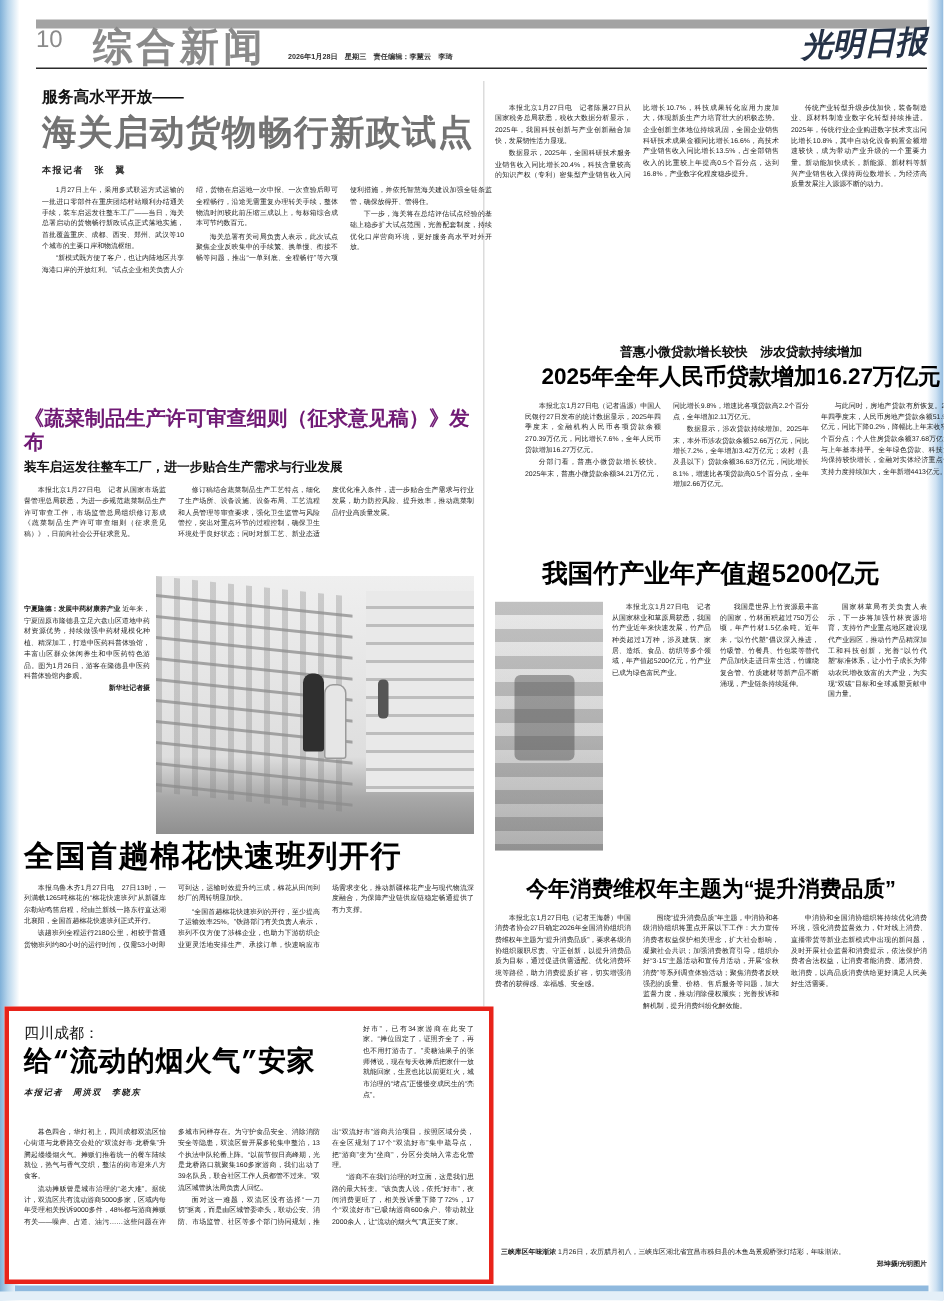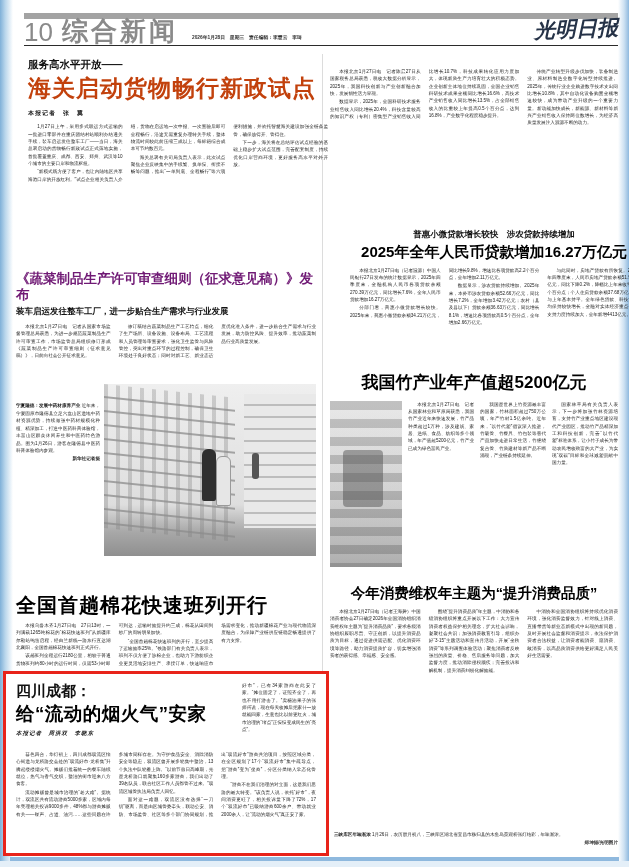--- a/index.html
+++ b/index.html
@@ -6,46 +6,46 @@
   body{width:629px;height:867px;overflow:hidden;font-family:"Liberation Sans",sans-serif;background:#fff;}
   .page{position:relative;width:629px;height:867px;background:#fff;overflow:hidden;}
   .abs{position:absolute;box-sizing:border-box;}
   
   .edge-left{left:0;top:0;width:13px;height:867px;background:linear-gradient(90deg,#7fb0d8 0%,#b9d6ec 40%,#ffffff 100%);}
   .edge-right{left:618px;top:0;width:11px;height:867px;background:linear-gradient(90deg,#ffffff 0%,#cde1f2 55%,#8fb9de 100%);}
   .edge-bottom{left:10px;top:857px;width:609px;height:4px;background:#8fb9de;}
   .edge-bottom2{left:0;top:861px;width:629px;height:6px;background:#e4eff8;}
   
   .topbar{background:#a3a3a3;}
-  .pageno{font-size:26px;color:#8a8a8a;line-height:1;}
+  .pageno{font-size:16px;color:#8a8a8a;line-height:1;}
   .section{font-size:26px;font-weight:900;color:#8a8a8a;letter-spacing:3px;line-height:1;text-align:center;}
   .dateline{font-size:4.8px;color:#333;font-weight:700;}
   .masthead{font-family:"DejaVu Serif",serif;font-style:italic;font-weight:700;font-size:21px;color:#253247;text-align:right;transform:rotate(-2deg);}
   .hrule{background:#2b2b2b;}
   .vdiv{background:#dcdcdc;}
   
   .kicker{font-size:10.5px;font-weight:700;color:#111;}
-  .headline-xl{font-size:23px;font-weight:900;color:#c2410c;letter-spacing:1px;line-height:1.1;}
-  .headline-l{font-size:20px;font-weight:900;color:#000;letter-spacing:1px;line-height:1.1;margin-top:34px;}
+  .headline-xl{font-size:23px;font-weight:900;color:#737373;letter-spacing:1px;line-height:1.1;}
+  .headline-l{font-size:20px;font-weight:900;color:#000;letter-spacing:1px;line-height:1.1;}
   .headline-m{font-size:13.5px;font-weight:900;color:#701a75;line-height:1.15;}
   .headline-c17{font-size:17px;font-weight:900;color:#000;text-align:center;line-height:1.1;}
   .headline-c15{font-size:15px;font-weight:900;color:#000;text-align:center;line-height:1.1;}
   .headline-c14{font-size:14.5px;font-weight:900;color:#000;text-align:center;line-height:1.1;}
   .subtitle{font-size:8.5px;font-weight:600;color:#111;}
   .byline{font-size:6px;color:#222;font-weight:700;letter-spacing:1px;}
   .body-text{font-size:4.6px;line-height:1.6;color:#1c1c1c;text-align:justify;overflow:hidden;}
   .body-text p{margin:0 0 1px;text-indent:2em;}
   .cols3{column-count:3;column-gap:8px;}
   .caption{font-size:4.6px;line-height:1.65;color:#1c1c1c;text-align:justify;}
   .caption .lead{font-weight:900;}
   .credit{display:block;text-align:right;font-weight:700;}
   
   .redbox{border:3px solid #e8231a;padding:8px 10px;background:#fff;}
-  .box-kicker{font-size:15px;font-weight:700;color:#111;}
-  .box-headline{font-size:18.5px;font-weight:900;color:#000;letter-spacing:.5px;line-height:1.1;}
+  .box-kicker{font-size:10px;font-weight:400;color:#111;}
+  .box-headline{font-size:18.5px;font-weight:900;color:#000;letter-spacing:.5px;line-height:1.1;font-family:Liberation Mono, monospace;}
   .box-byline{font-size:5.5px;color:#222;font-weight:700;letter-spacing:1px;font-style:italic;}
   .sidecol{font-size:4.6px;line-height:1.6;color:#1c1c1c;text-align:justify;overflow:hidden;}
   .sidecol p{margin:0;text-indent:0;}
   
   .photo{overflow:hidden;position:relative;}
   .photo-museum{background:linear-gradient(180deg,#efefef 0%,#dedede 70%,#a8a8a8 86%,#8f8f8f 100%);}
   .museum-shelves{position:absolute;left:0;top:0;width:62%;height:84%;
     background:
       repeating-linear-gradient(180deg,rgba(150,150,150,.0) 0 12px,rgba(140,140,140,.75) 12px 14px),
       repeating-linear-gradient(90deg,rgba(120,120,120,.30) 0 4px,rgba(230,230,230,.0) 4px 12px);

